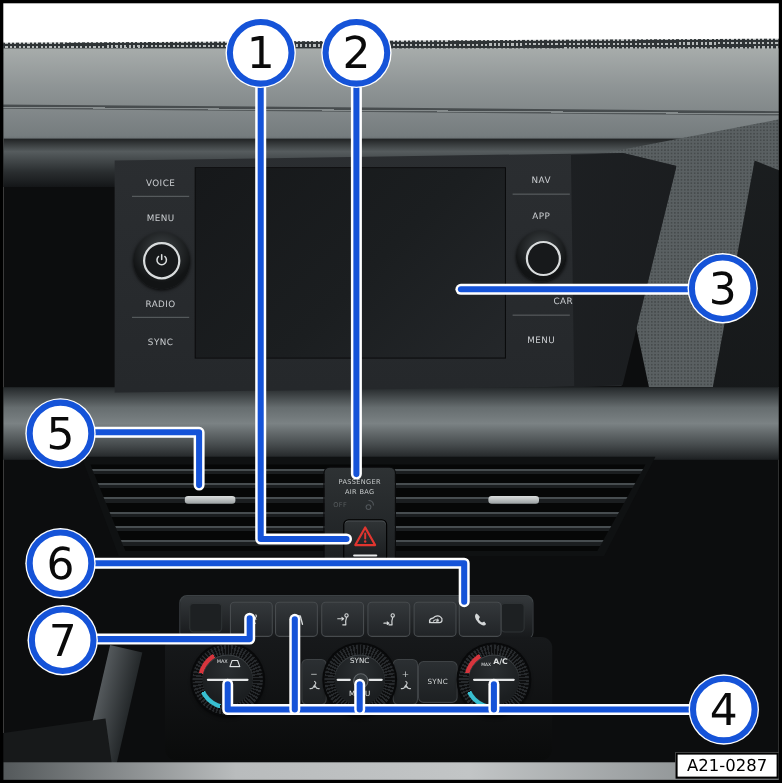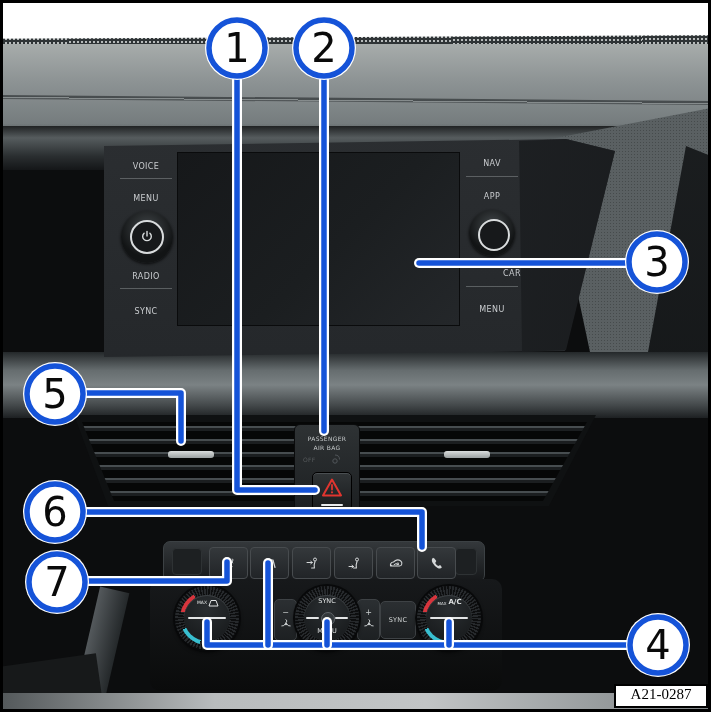--- a/index.html
+++ b/index.html
@@ -84,22 +84,22 @@
     border:1px solid #3e4245;display:flex;flex-direction:column;align-items:center;justify-content:center;gap:2px;}
   .fan-sign{color:#c9cdce;font-size:8px;line-height:6px;}
   
   .left-diagonal{left:84px;top:588px;width:30px;height:140px;transform:rotate(13deg);
     background:linear-gradient(90deg,#54595c,#24282a);}
   .floor-patch{left:0px;top:660px;width:100px;height:52px;transform:rotate(-8deg);
     background:#17191a;}
   .bottom-strip{left:3px;top:693px;width:705px;height:16px;
     background:linear-gradient(90deg,#54595b 0%,#b9bcbd 30%,#c2c5c6 60%,#7e8385 100%);}
   .fig-box{left:614px;top:684px;width:94px;height:24px;background:#fff;border:2px solid #000;
-    box-sizing:border-box;display:flex;justify-content:center;
-    font-size:15px;color:#000;font-family:Liberation Serif, serif;}
+    box-sizing:border-box;display:flex;align-items:center;justify-content:center;
+    font-size:15px;color:#000;}
   .frame{left:0;top:0;width:711px;height:712px;border:3px solid #000;box-sizing:border-box;pointer-events:none;}
   .overlay-svg{left:0;top:0;width:711px;height:712px;}
   .lead-w{fill:none;stroke:#fff;stroke-width:10;stroke-linecap:round;stroke-linejoin:round;}
   .lead-b{fill:none;stroke:#1553d8;stroke-width:5.5;stroke-linecap:round;stroke-linejoin:round;}
   .co-num{font-family:"DejaVu Sans","Liberation Sans",sans-serif;font-size:40px;fill:#0a0a0a;
     text-anchor:middle;}
 </style>
 </head>
 <body>
 

